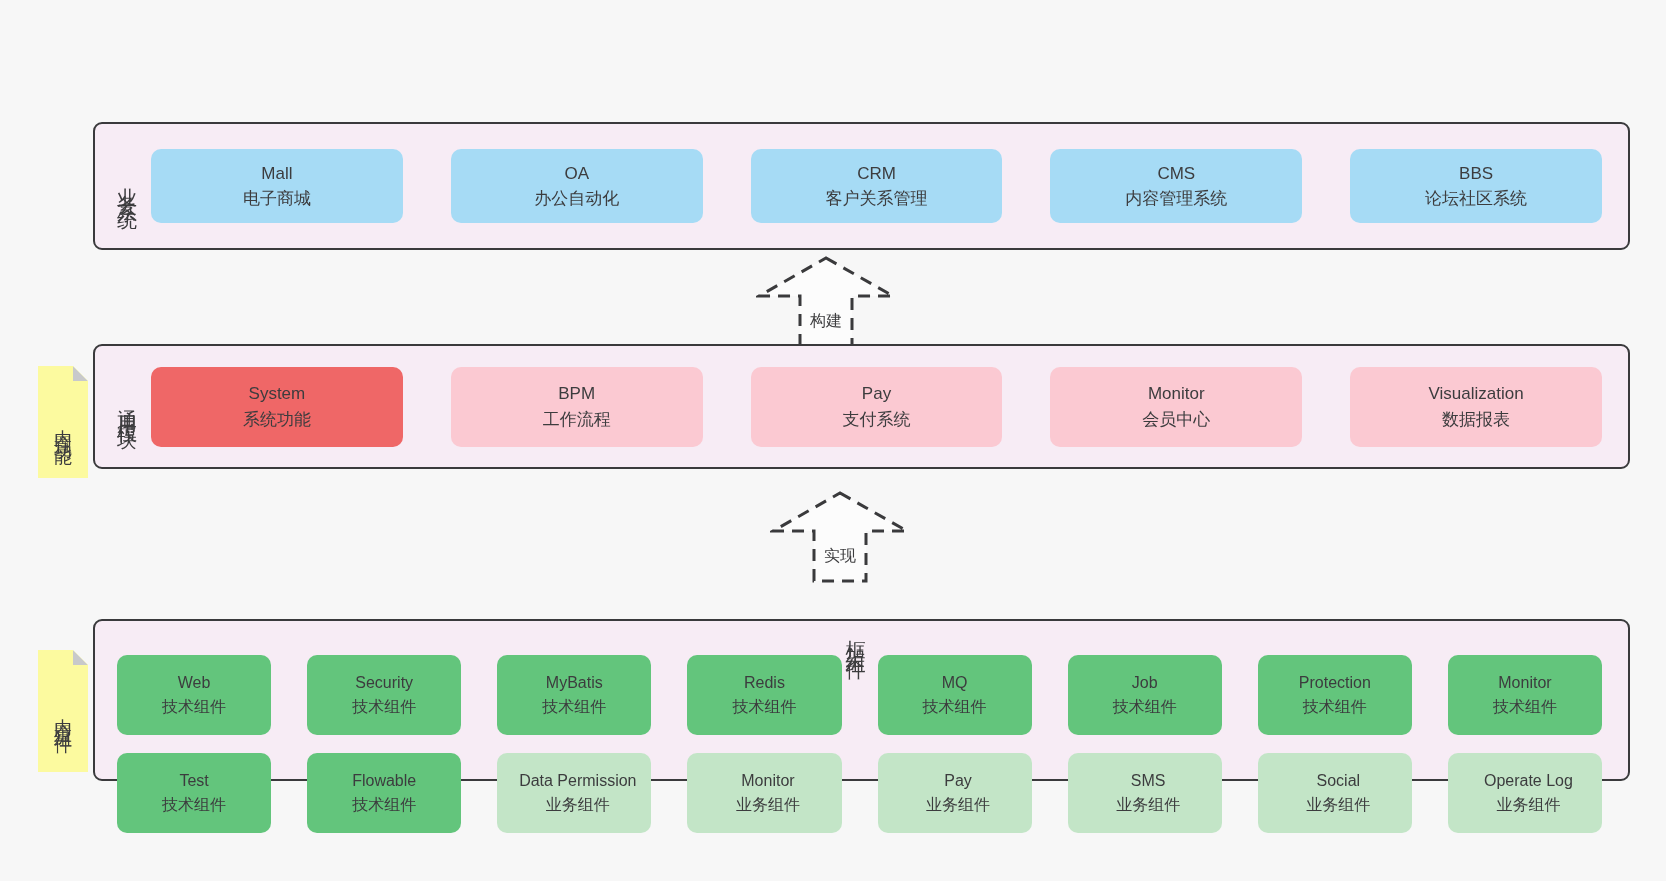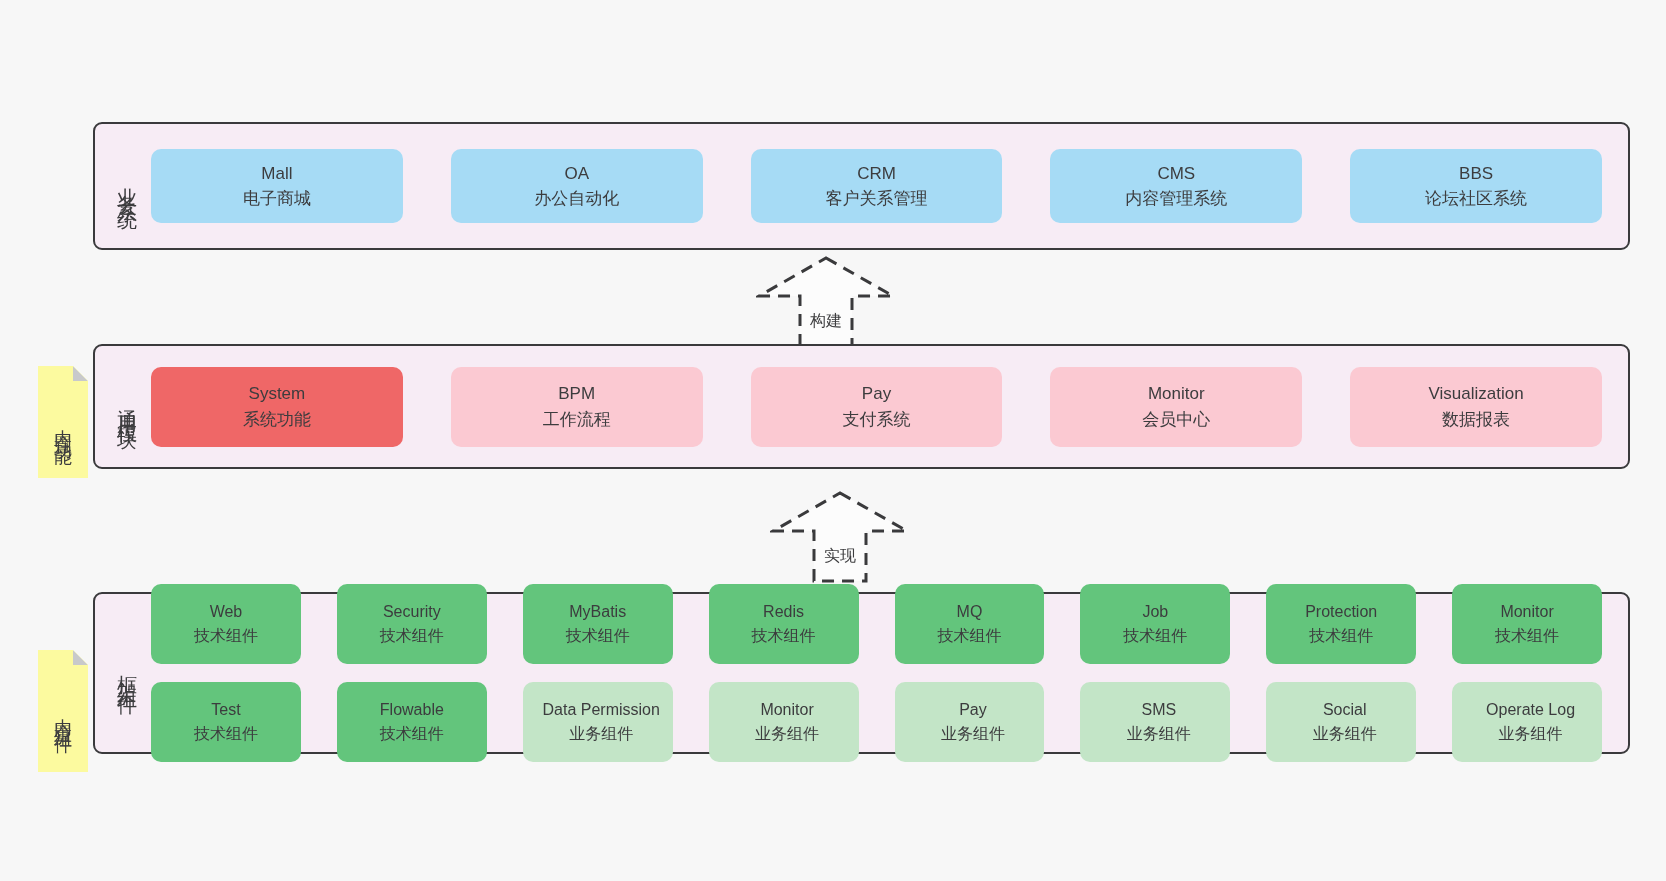--- a/index.html
+++ b/index.html
@@ -20,21 +20,21 @@
     background:var(--c-band-bg,#f7ecf5);
     border:2px solid var(--c-border,#3a3a3c);
     border-radius:9px;
     display:flex;
     align-items:stretch;
     padding:0 26px 0 16px;
     z-index:2;
   }
   .band--business   { top:122px; height:128px; }
   .band--modules    { top:344px; height:125px; }
-  .band--components { top:592px; height:162px; }
+  .band--components { top:619px; height:162px;flex-direction:column; }
 
   .band-label {
     flex:0 0 34px;
     display:flex; align-items:center; justify-content:center;
     writing-mode:vertical-rl; text-orientation:upright;
     font-size:20px; letter-spacing:7px;
     color:var(--c-text,#3c3c3e);
     white-space:nowrap;
   }
 

